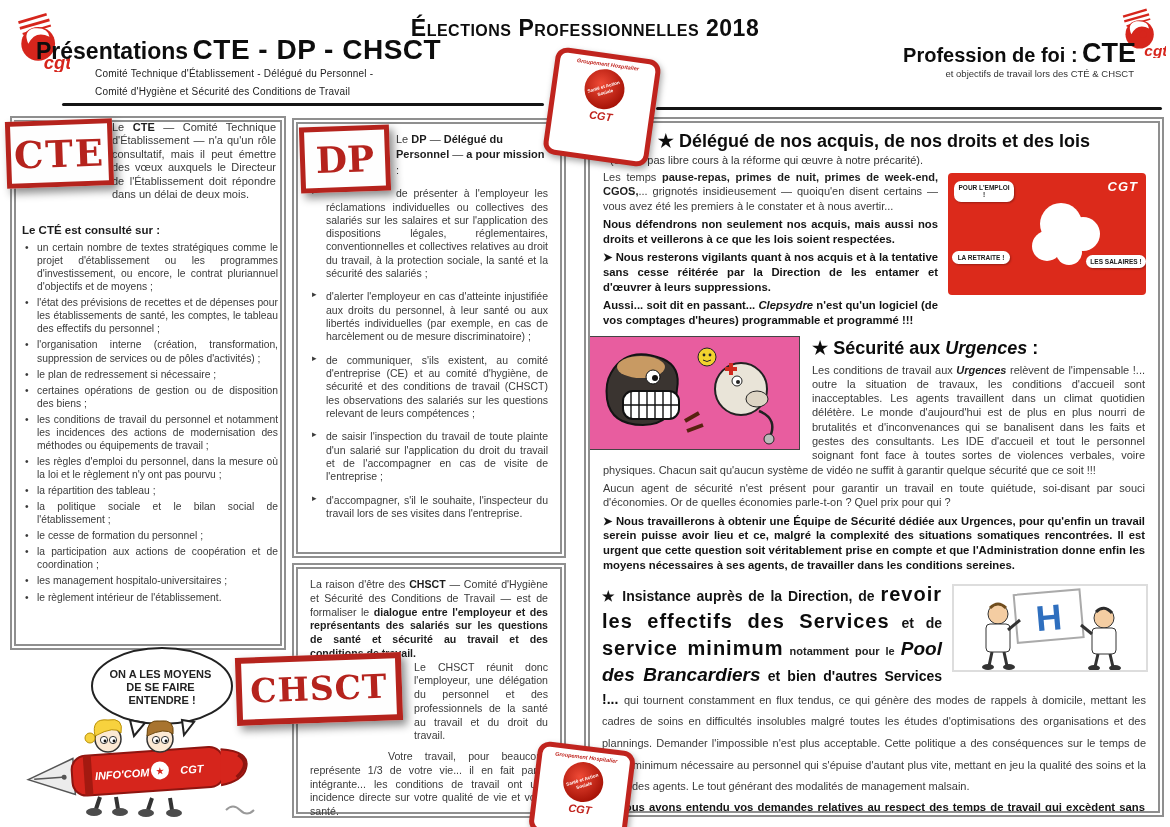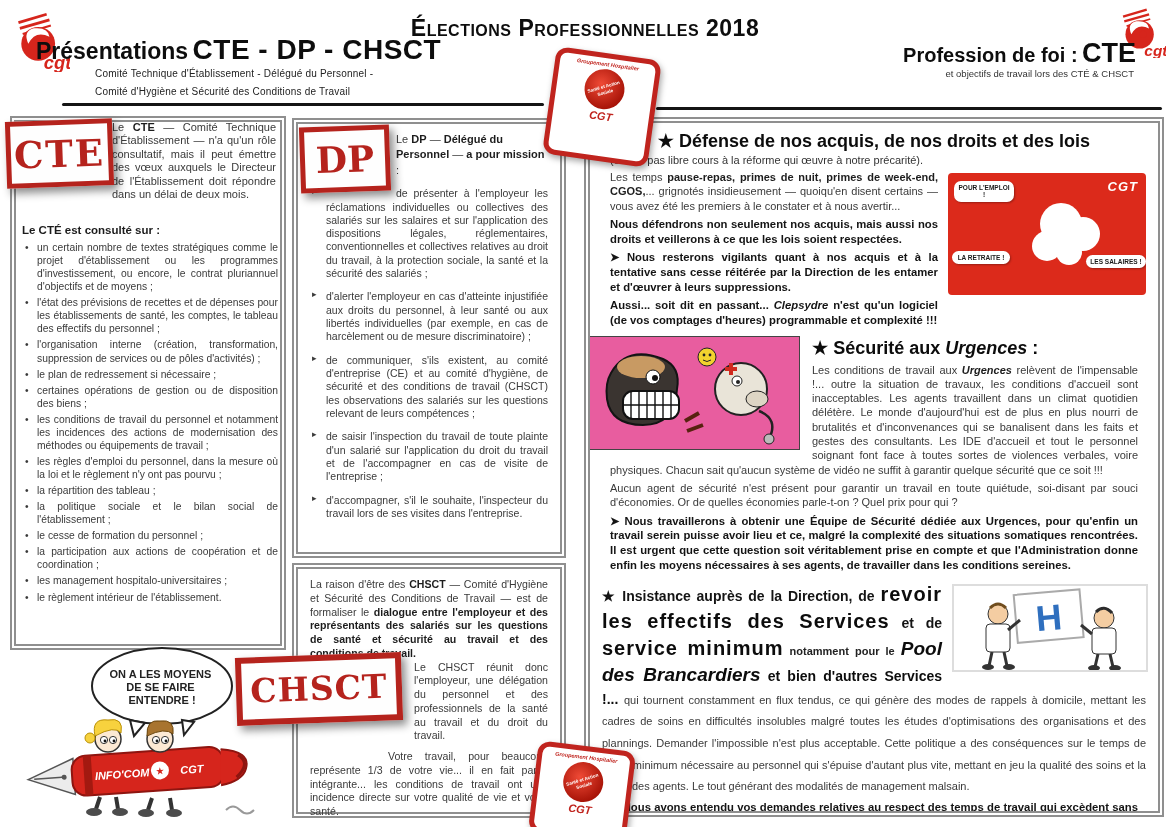--- a/index.html
+++ b/index.html
@@ -57,21 +57,21 @@
   
   .chsct-box{left:292px;top:563px;width:274px;height:255px;padding:9px 12px;position:absolute;
              font-size:10.6px;line-height:1.3;text-align:justify;}
   .chsct-wrap{margin-left:104px;}
   .chsct-p2{text-indent:78px;margin-top:7px;}
 
   
   .rbox{left:584px;top:117px;width:580px;height:700px;padding:4px 12px;position:absolute;overflow:hidden;}
   .s1-head{text-align:center;font-size:18px;font-weight:bold;color:#0c0c0c;margin-top:3px;}
   .s1-sub{font-size:11px;margin:2px 0 3px 8px;color:#333;}
-  .rp{font-size:11px;line-height:1.3;text-align:justify;margin:4px 8px;}
+  .rp{font-size:11px;line-height:1.3;text-align:justify;margin:4px 1px;}
   .rbold{font-weight:bold;color:#141414;font-size:11.3px;}
   .s2-head{font-size:18px;font-weight:bold;color:#0c0c0c;margin-top:9px;}
   .it{font-style:italic;}
   .s3-head{margin-top:9px;line-height:1.35;text-align:justify;}
   .h3a{font-size:14px;font-weight:bold;color:#141414;}
   .h3big{font-size:20px;font-weight:bold;color:#0c0c0c;letter-spacing:1px;}
   .h3small{font-size:11px;font-weight:bold;color:#222;}
   .h3it{font-size:19px;font-weight:bold;font-style:italic;color:#0c0c0c;}
   .h3med{font-size:14px;font-weight:bold;color:#0c0c0c;}
   .h3plain{font-size:11px;font-weight:normal;color:#3a3a3a;}
@@ -205,39 +205,39 @@
     <div class="badge-rose">
       <span class="badge-arc">Santé et Action Sociale</span>
     </div>
     <div class="badge-cgt">CGT</div>
   </div>
 
   <div class="sketchbox rbox">
 
     <div class="s1-head">
       <span>★</span>
-      <span>Défense de nos acquis, de nos droits et des lois</span>
+      <span>Délégué de nos acquis, de nos droits et des lois</span>
     </div>
     <div class="s1-sub">(et non pas libre cours à la réforme qui œuvre à notre précarité).</div>
 
     <div class="float-droits">
       <div class="droits-cgt">CGT</div>
       <div class="flowerball" style="left:92px;top:30px;width:42px;height:42px;"></div>
       <div class="flowerball" style="left:118px;top:44px;width:34px;height:34px;"></div>
       <div class="flowerball" style="left:84px;top:58px;width:30px;height:30px;"></div>
       <div class="flowerball" style="left:108px;top:66px;width:26px;height:26px;"></div>
       <div class="spbubble spb1">POUR L'EMPLOI !</div>
       <div class="spbubble spb2">LA RETRAITE !</div>
       <div class="spbubble spb3">LES SALAIRES !</div>
     </div>
 
     <div class="rp"><span>Les temps </span><span class="b">pause-repas, primes de nuit, primes de week-end, CGOS,</span><span>... grignotés insidieusement — quoiqu'en disent certains — vous avez été les premiers à le constater et à nous avertir...</span></div>
     <div class="rp rbold">Nous défendrons non seulement nos acquis, mais aussi nos droits et veillerons à ce que les lois soient respectées.</div>
     <div class="rp rbold">➤ Nous resterons vigilants quant à nos acquis et à la tentative sans cesse réitérée par la Direction de les entamer et d'œuvrer à leurs suppressions.</div>
-    <div class="rp rbold"><span>Aussi... soit dit en passant... </span><span class="it">Clepsydre</span><span> n'est qu'un logiciel (de vos comptages d'heures) programmable et complexité !!!</span></div>
+    <div class="rp rbold"><span>Aussi... soit dit en passant... </span><span class="it">Clepsydre</span><span> n'est qu'un logiciel (de vos comptages d'heures) programmable et programmé !!!</span></div>
 
     <div class="float-urg">
       <svg width="210" height="112" viewBox="0 0 210 112">
         <rect x="0" y="0" width="210" height="112" fill="#e85d9f"></rect>
         <path d="M22 36 q16 -28 52 -14 q18 8 14 30 q-2 36 -34 36 q-32 0 -36 -26 q-2 -16 4 -26z" fill="#3a3430" stroke="#141414" stroke-width="2"></path>
         <ellipse cx="52" cy="30" rx="24" ry="11" fill="#c89a63"></ellipse>
         <circle cx="64" cy="40" r="7" fill="#fff" stroke="#111"></circle>
         <circle cx="66" cy="41" r="3" fill="#111"></circle>
         <rect x="34" y="54" width="56" height="28" rx="10" fill="#fff" stroke="#111" stroke-width="2"></rect>
         <path d="M42 54 v28 M50 54 v28 M58 54 v28 M66 54 v28 M74 54 v28 M82 54 v28 M34 68 h56" stroke="#111" stroke-width="1.4" fill="none"></path>

